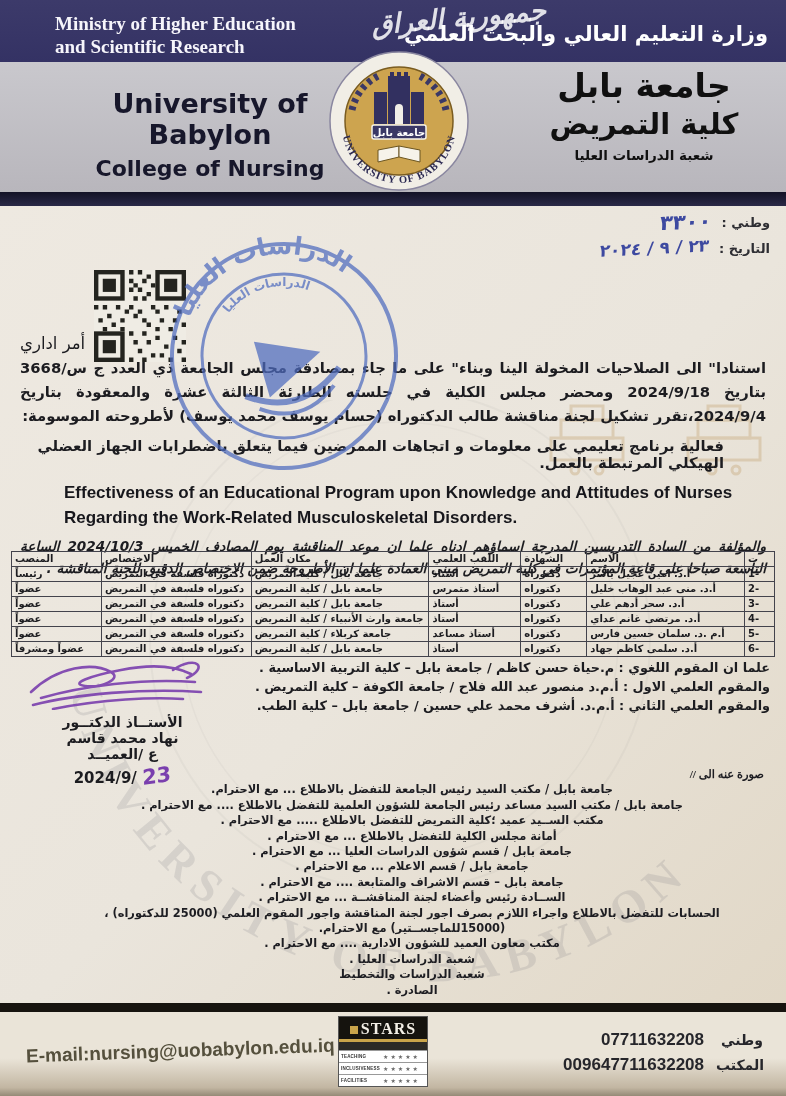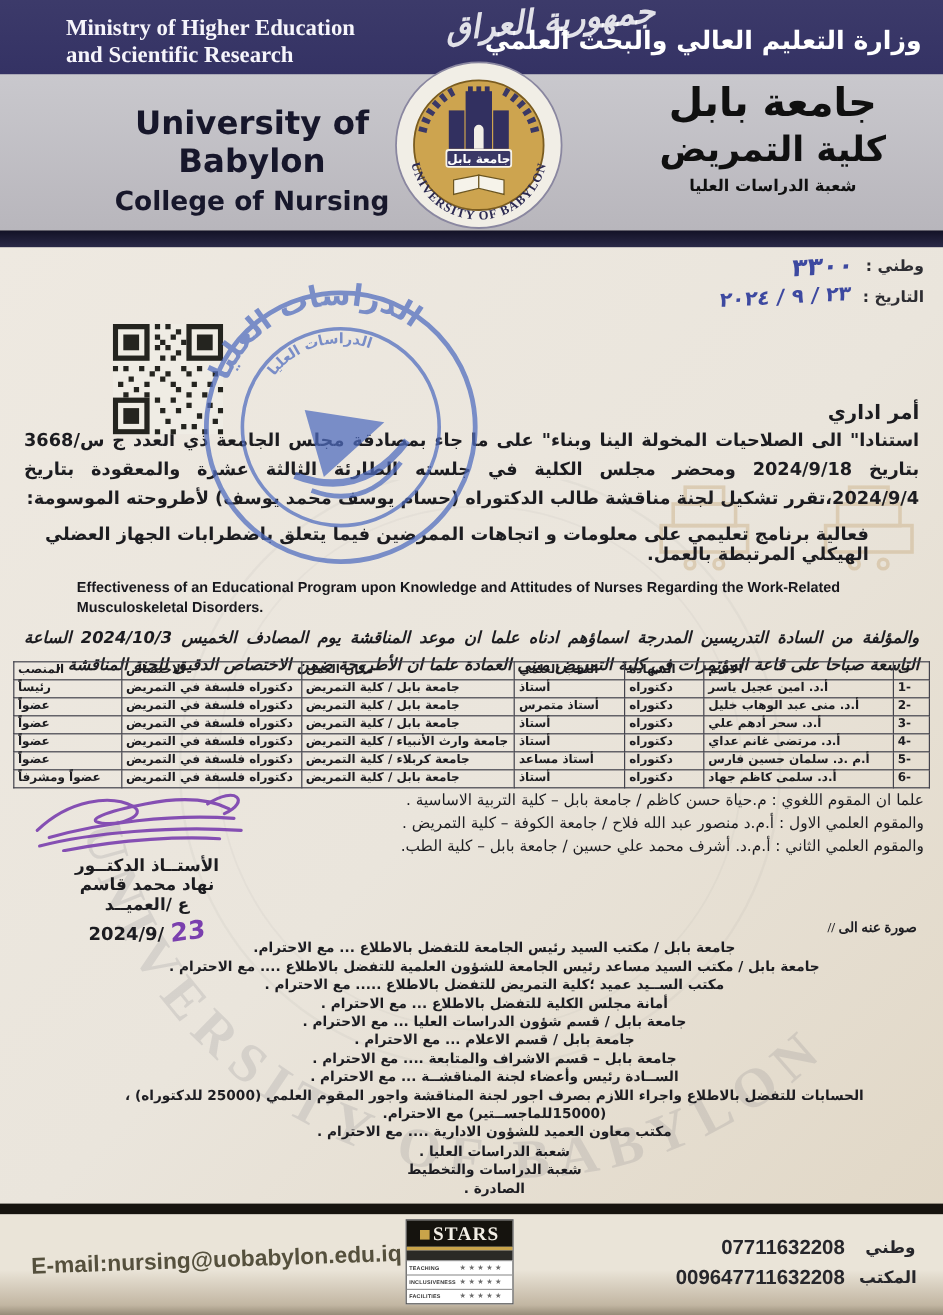--- a/index.html
+++ b/index.html
@@ -40,36 +40,36 @@
   .num-value{font-size:21px;letter-spacing:5px;}
   .date-value{font-size:17px;letter-spacing:2px;}
   
   .qr{position:absolute;top:270px;left:94px;width:92px;height:92px;background:#fff0;z-index:3;}
   .stamp{position:absolute;top:234px;left:162px;width:244px;height:244px;opacity:.72;z-index:5;pointer-events:none;}
   
   .wm{position:absolute;top:400px;left:0;width:786px;height:640px;z-index:1;pointer-events:none;}
   .motif{position:absolute;z-index:1;opacity:.42;pointer-events:none;}
   
   .bodytext{position:absolute;top:334px;left:20px;right:20px;direction:rtl;color:#1c1c20;z-index:2;}
-  .order-title{text-align:right;font-size:16.5px;font-weight:bold;margin-bottom:3px;}
+  .order-title{text-align:left;font-size:16.5px;font-weight:normal;margin-bottom:3px;}
   .p1{font-size:14.8px;font-weight:bold;line-height:1.62;text-align:justify;}
   .thesis-ar{font-size:14.8px;font-weight:bold;margin-top:9px;padding-right:42px;}
   .thesis-en{direction:ltr;text-align:left;margin:10px 30px 0 0;padding-left:44px;
-             font-family:"Liberation Sans",sans-serif;font-size:12px;font-weight:bold;
+             font-family:"Liberation Sans",sans-serif;font-size:17px;font-weight:bold;
              line-height:1.45;color:#17171c;}
   .p2{font-size:13.6px;font-weight:bold;line-height:1.62;margin-top:5px;text-align:justify;font-style:italic;}
   
   table.committee{position:absolute;top:551px;left:11px;width:764px;border-collapse:collapse;
                   direction:rtl;z-index:2;}
   .committee th,.committee td{border:1px solid #43434c;font-size:10px;font-weight:bold;
                   color:#1c1c20;text-align:left;padding:0 3px;height:14px;line-height:1.15;}
   .committee td.seq{direction:ltr;}
   
   .evaluators{position:absolute;top:658px;right:16px;direction:rtl;
-              font-size:12.8px;font-weight:normal;line-height:1.5;color:#1c1c20;z-index:2;}
+              font-size:12.8px;font-weight:bold;line-height:1.5;color:#1c1c20;z-index:2;}
   
   .sig{position:absolute;top:652px;left:20px;width:205px;text-align:center;z-index:3;color:#1c1c20;}
   .sig .t{font-size:14px;font-weight:bold;}
   .sig .d{font-size:15px;font-weight:bold;direction:ltr;margin-top:2px;}
   .sig .d .hw{color:#7a3fae;font-size:21px;font-weight:bold;display:inline-block;
               transform:rotate(-8deg) skewX(-6deg);}
   
   .dist{position:absolute;top:767px;left:60px;right:22px;direction:rtl;z-index:2;
         font-size:11.4px;font-weight:bold;color:#1d1d22;line-height:15.4px;}
   .dist-heading{text-align:right;font-family:Liberation Serif, serif;}

